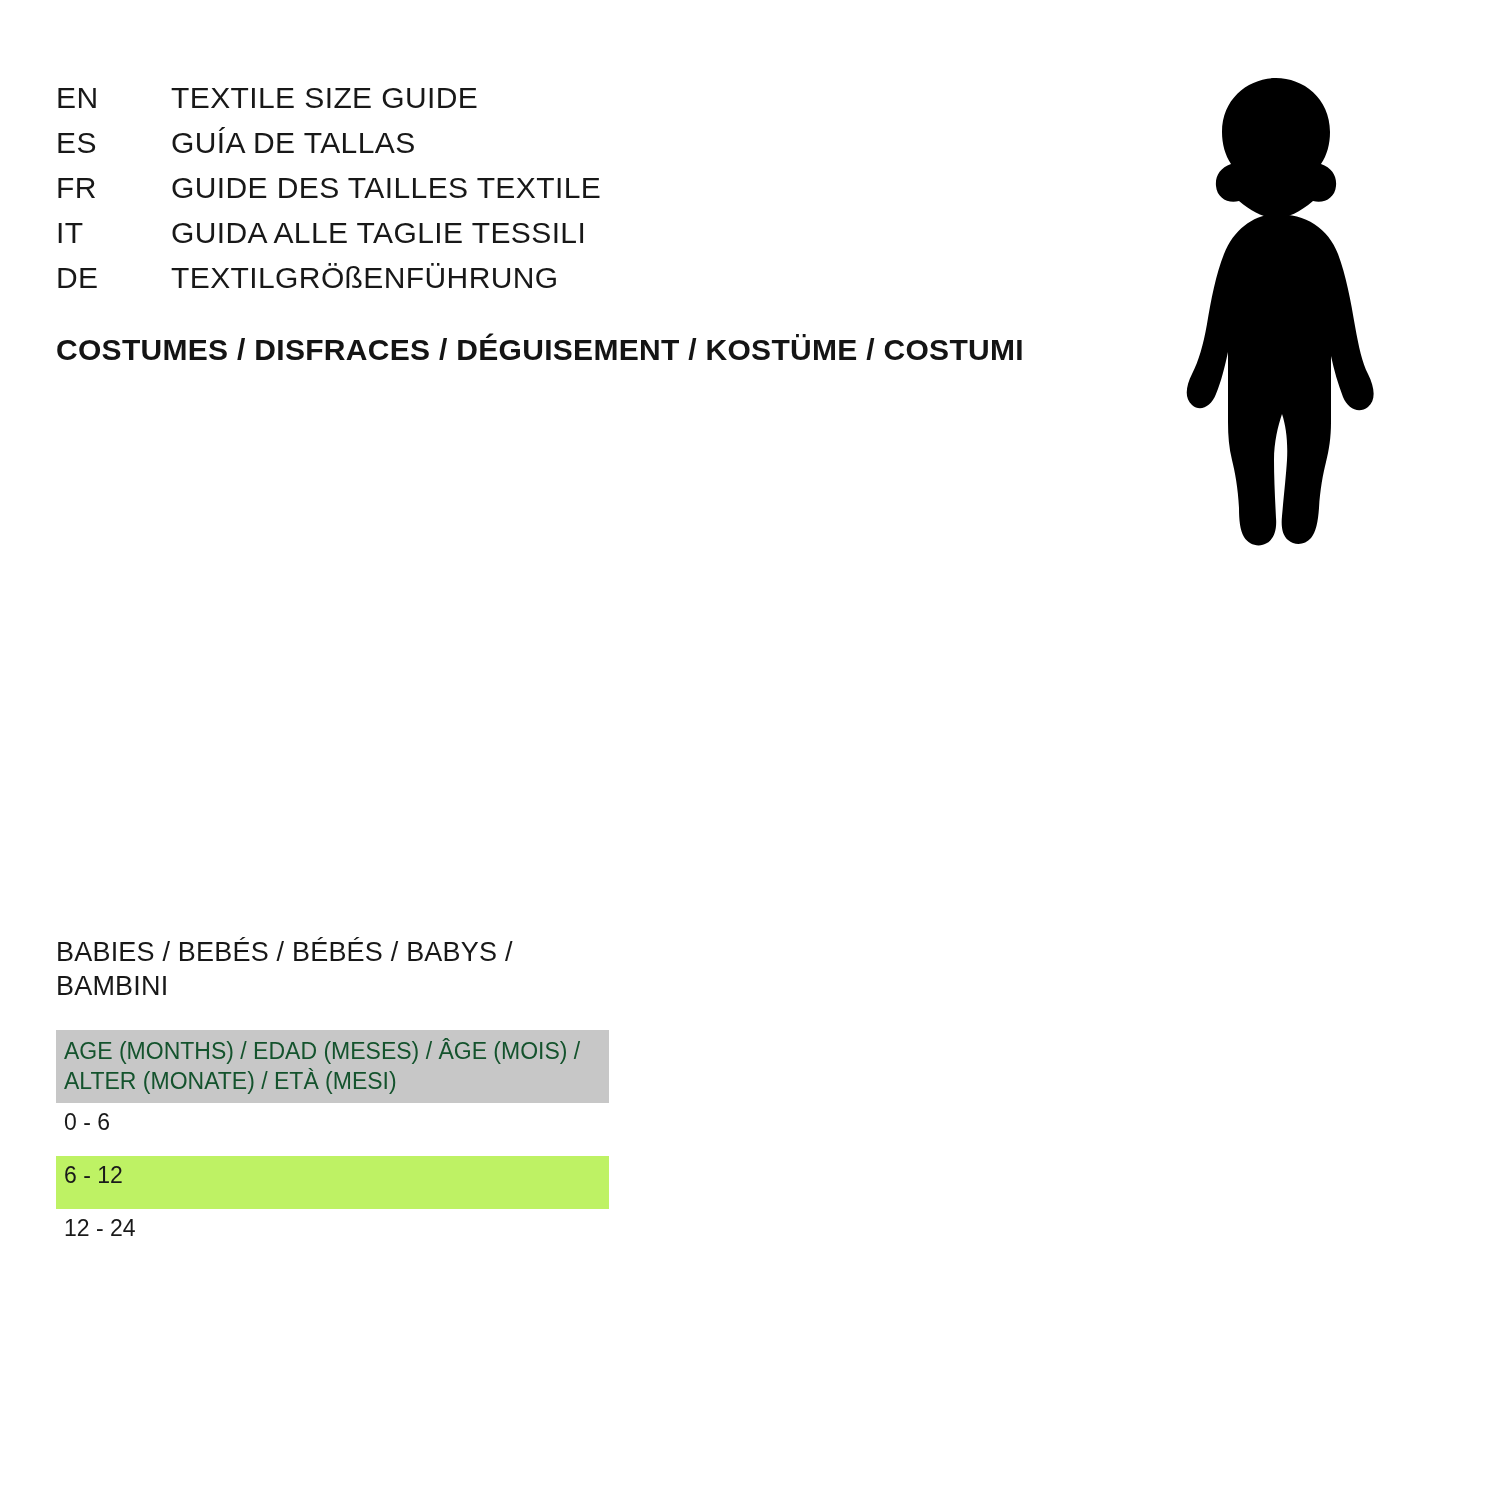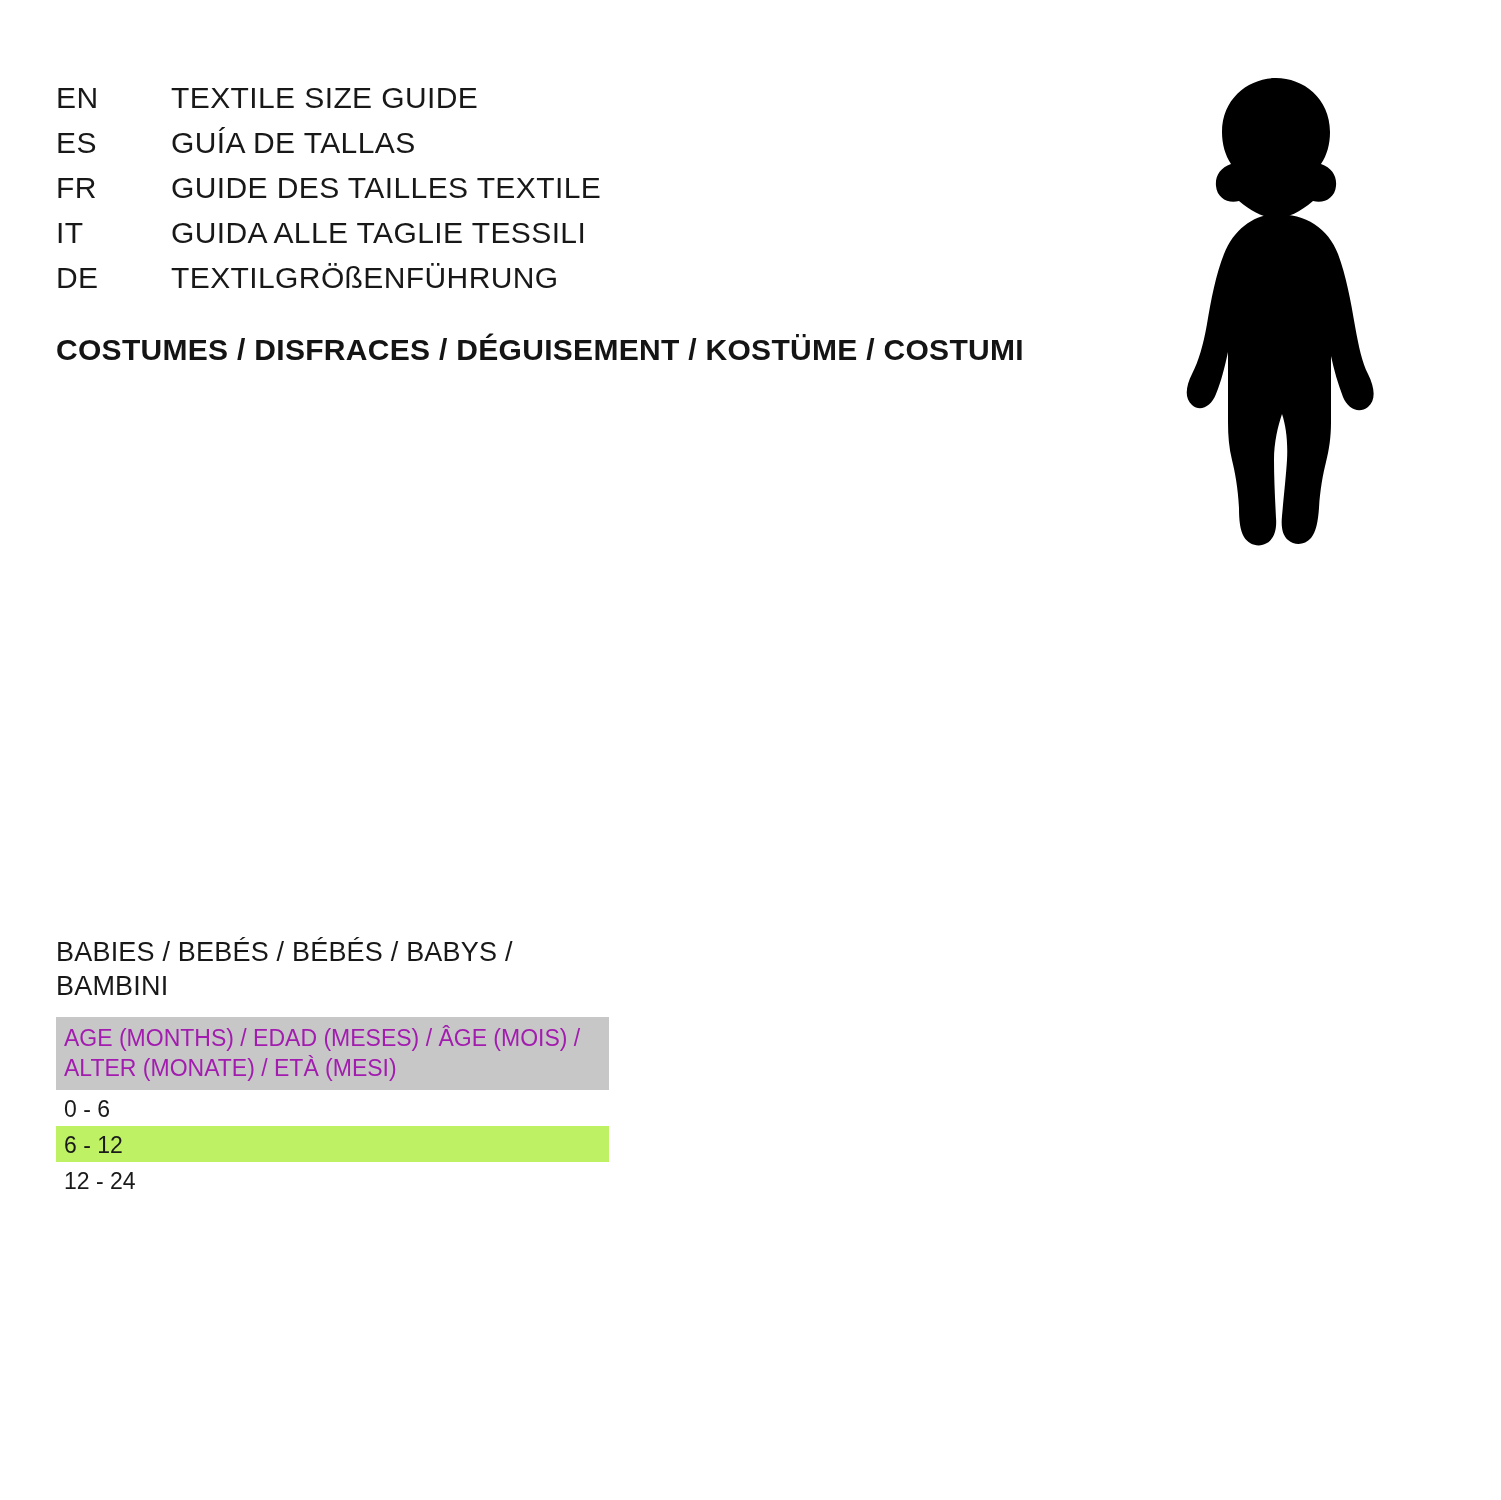--- a/index.html
+++ b/index.html
@@ -68,41 +68,41 @@
   .table-section {
     position: absolute;
     left: 56px;
     top: 935px;
     width: 560px;
   }
   .table-caption {
     font-size: 27px;
     line-height: 34px;
     color: #181818;
-    margin-bottom: 14px;
+    margin-bottom: 27px;
     letter-spacing: 0.2px;
   }
   table.size-table {
     border-collapse: collapse;
     width: 553px;
     table-layout: fixed;
   }
   table.size-table th {
     background: #c7c7c7;
     text-align: left;
     font-weight: normal;
     font-size: 23px;
     line-height: 30px;
     padding: 6px 16px 7px 8px;
-    color: #a21caf;
+    color: #14532d;
   }
   table.size-table td {
     font-size: 23px;
     line-height: 30px;
-    padding: 4px 8px 2px 8px;
+    padding: 4px 8px 19px 8px;
     color: #1a1a1a;
   }
   table.size-table tr.row-alt td {
     background: #bef264;
   }
   table.size-table tr.row-plain td {
     background: #ffffff;
   }
 </style>
 </head>

